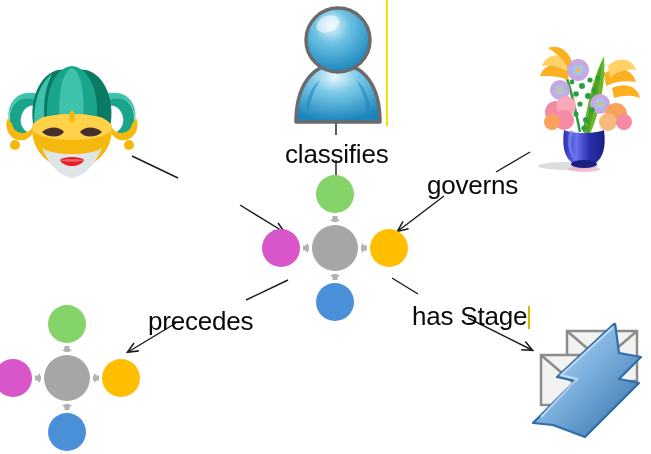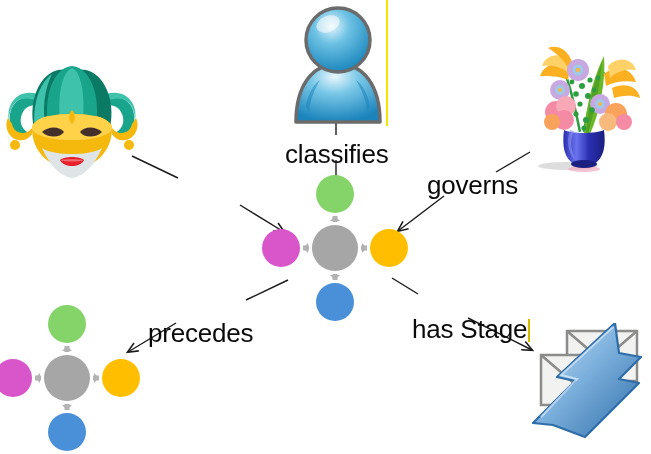--- a/index.html
+++ b/index.html
@@ -271,18 +271,18 @@
           <circle cx="79.00" cy="25.00" r="19" fill="#85d46a"></circle>
           <circle cx="79.00" cy="133.00" r="19" fill="#4a90d9"></circle>
           <circle cx="25.00" cy="79.00" r="19" fill="#d856c9"></circle>
           <circle cx="133.00" cy="79.00" r="19" fill="#ffbf00"></circle>
           <circle cx="79" cy="79" r="23" fill="#a6a6a6"></circle>
         </svg></div>
     </div>
 
   <div class="edge-label" style="left: 285px; top: 141px;">classifies</div>
   <div class="edge-label" style="left: 427px; top: 172px;">governs</div>
-  <div class="edge-label" style="left: 148px; top: 308px; margin-top: 12px;">precedes</div>
-  <div class="edge-label" id="label-has-stage" style="left: 412px; top: 316px;">
+  <div class="edge-label" style="left: 148px; top: 308px;">precedes</div>
+  <div class="edge-label" id="label-has-stage" style="left: 412px; top: 303px;">
     <span>has Stage</span><span class="caret" id="caret" style="background: rgb(214, 184, 0);"></span>
   </div>
 
 </div>
 
 </body></html>

